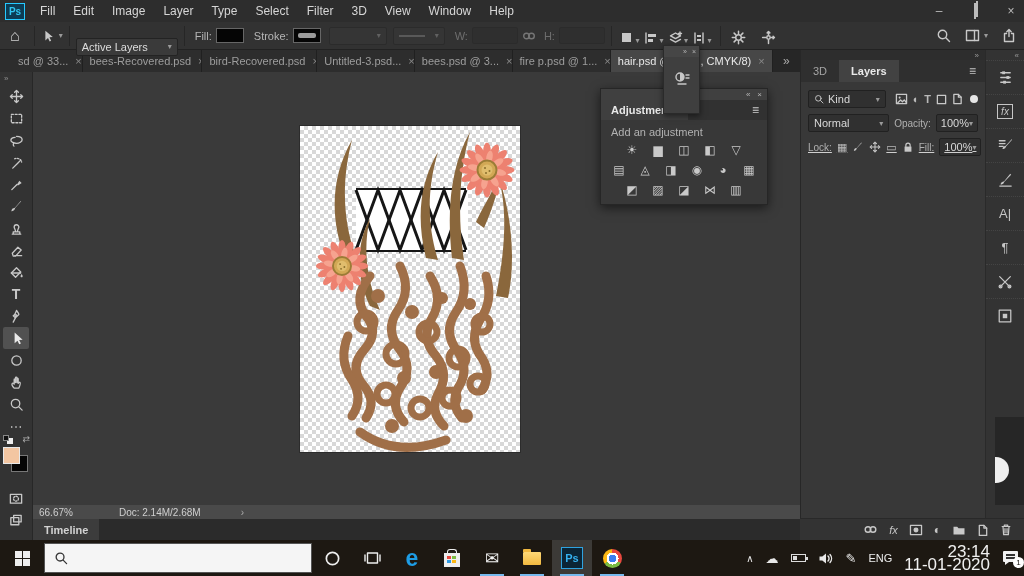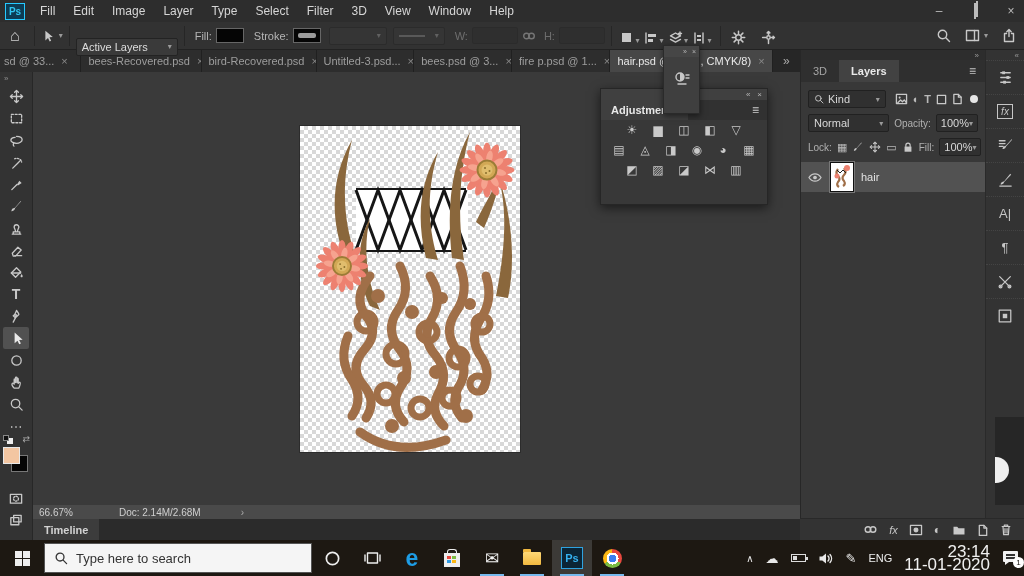--- a/index.html
+++ b/index.html
@@ -291,21 +291,21 @@
     </span>
     <span>
       <svg class="ic" width="14" height="15" viewBox="0 0 14 15">
           <path d="M7 1.5v7M7 1.5L4.8 3.7M7 1.5l2.2 2.2M4.5 5.5H2.5v8h9v-8H9.5"></path>
         </svg>
     </span>
   </div>
 </div>
 
 <div id="tabbar" class="abs">
-  <div class="tab" style="width:88px;padding-left:4px;">
+  <div class="tab" style="width:88px;padding-left:18px;">
     <span>sd @ 33...</span>
       <span class="x">×</span>
   </div>
   <div class="tab">
     <span>bees-Recovered.psd</span>
       <span class="x">×</span>
   </div>
   <div class="tab">
     <span>bird-Recovered.psd</span>
       <span class="x">×</span>
@@ -549,20 +549,21 @@
 
 <div id="adjpanel" class="abs">
   <div class="hd">
     <span>«</span>
     <span>×</span>
   </div>
   <div class="tabrow">
     <span id="adj-title">Adjustments</span>
     <span id="adj-menu">≡</span>
   </div>
+  <div id="adj-sub">Add an adjustment</div>
   <div class="adj-row">
     <span class="adj-ic">☀</span>
     <span class="adj-ic">▆</span>
     <span class="adj-ic">◫</span>
     <span class="adj-ic">◧</span>
     <span class="adj-ic">▽</span>
   </div>
   <div class="adj-row">
     <span class="adj-ic">▤</span>
     <span class="adj-ic">◬</span>
@@ -624,21 +625,21 @@
     <div class="sel" style="width:104px;">
       <span>Normal</span>
       <span class="chev" style="margin-left:auto;">▾</span>
     </div>
     <span style="color:#b0b0b0;font-size:10px;">Opacity:</span>
     <div class="vbox">
       <span>100%</span>
       <span class="chev">▾</span>
     </div>
   </div>
-  <div class="lrow" style="margin-top:6px;">
+  <div class="lrow" style="margin-top:6px;text-decoration:underline;">
     <span style="color:#b0b0b0;font-size:10px;">Lock:</span>
     <span class="lock-ic">▦</span>
     <span>
       <svg class="ic" width="12" height="12" viewBox="0 0 16 16">
           <path class="fl" d="M13 2.5L7 9c-1 1-.5 2.5-2.5 3.5-1 .5-2 .5-2 .5s.3-1.4.8-2.3C4 9.5 5.5 10 6.5 9L12.5 2z"></path>
         </svg>
     </span>
     <span>
       <svg class="ic" width="12" height="12" viewBox="0 0 16 16">
           <path d="M8 1.5V14.5M1.5 8H14.5M8 1.5l-2 2M8 1.5l2 2M8 14.5l-2-2M8 14.5l2-2M1.5 8l2-2M1.5 8l2 2M14.5 8l-2-2M14.5 8l-2 2"></path>
@@ -649,38 +650,20 @@
       <svg class="ic" width="12" height="12" viewBox="0 0 14 14">
           <rect class="fl" x="3" y="6.5" width="8" height="6"></rect>
           <path d="M4.5 6.5V5a2.5 2.5 0 015 0v1.5"></path>
         </svg>
     </span>
     <span style="color:#b0b0b0;font-size:10px;margin-left:auto;">Fill:</span>
     <div class="vbox">
       <span>100%</span>
       <span class="chev">▾</span>
     </div>
-  </div>
-  <div id="layer-row">
-    <span>
-      <svg class="ic" width="16" height="13" viewBox="0 0 16 14">
-          <path d="M1.5 7s2.5-4 6.5-4 6.5 4 6.5 4-2.5 4-6.5 4S1.5 7 1.5 7z"></path>
-          <circle class="fl" cx="8" cy="7" r="2"></circle>
-        </svg>
-    </span>
-    <div id="layer-thumb">
-      <svg width="22" height="28" viewBox="0 0 22 28">
-        <path d="M7 6 q-3 4 0 7 q3 3 0 6 q-2 3 1 5" fill="none" stroke="#a06f48" stroke-width="2.2"></path>
-        <path d="M13 5 q3 4 0 7 q-3 3 0 6 q2 3 -1 5" fill="none" stroke="#a06f48" stroke-width="2.2"></path>
-        <circle cx="16" cy="5" r="3" fill="#ed8170"></circle>
-          <circle cx="6" cy="13" r="2.5" fill="#ed8170"></circle>
-        <path d="M6 7 L9 10 L12 7 L15 10" fill="none" stroke="#222" stroke-width="1"></path>
-      </svg>
-    </div>
-    <span style="color:#e2e2e2;">hair</span>
   </div>
 </div>
 
 <div id="dock-bottom" class="abs">
   <span>
     <svg class="ic" width="15" height="11" viewBox="0 0 15 11">
         <circle cx="5" cy="5.5" r="2.8"></circle>
         <circle cx="10" cy="5.5" r="2.8"></circle>
       </svg>
   </span>
@@ -773,21 +756,20 @@
         <i></i>
         <i></i>
         <i></i>
       </span>
   </div>
   <div id="searchbox">
     <svg class="ic" width="14" height="14" viewBox="0 0 15 15">
         <circle cx="6.5" cy="6.5" r="4.2" style="stroke:#333"></circle>
         <path d="M9.8 9.8L13.5 13.5" style="stroke:#333"></path>
       </svg>
-    <input type="text" placeholder="Type here to search" style="">
   </div>
   <div class="tb-app">
     <svg class="ic" width="17" height="17" viewBox="0 0 18 18">
         <circle cx="9" cy="9" r="6.5" style="stroke:#eee;stroke-width:1.8"></circle>
       </svg>
   </div>
   <div class="tb-app">
     <svg class="ic" width="18" height="16" viewBox="0 0 18 16">
         <rect x="4.5" y="3" width="10" height="10" style="stroke:#eee"></rect>
         <path d="M2 5v6M17 5v6" style="stroke:#eee"></path>

